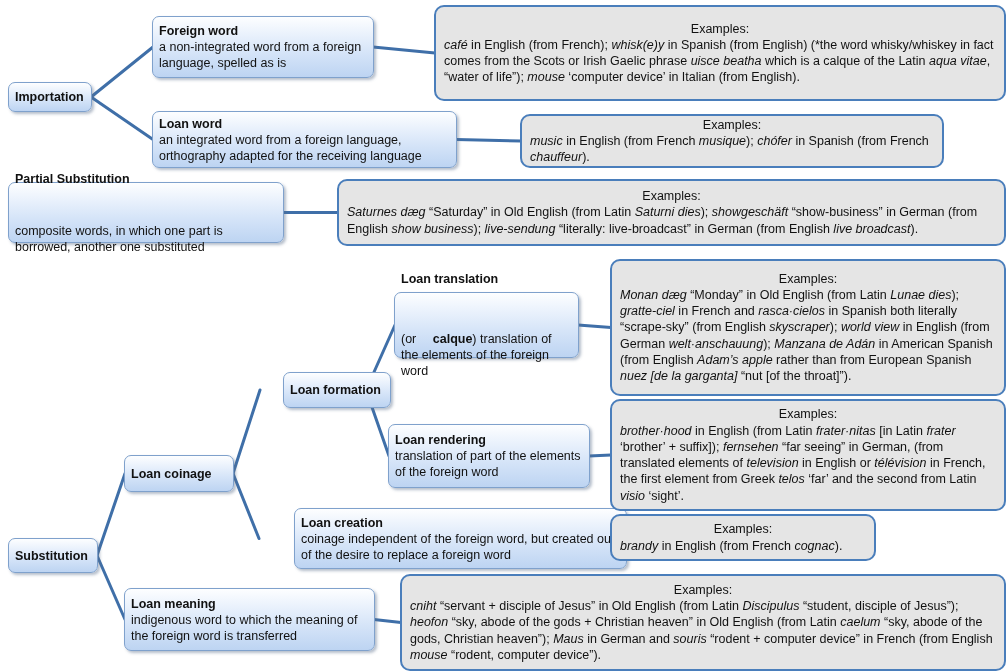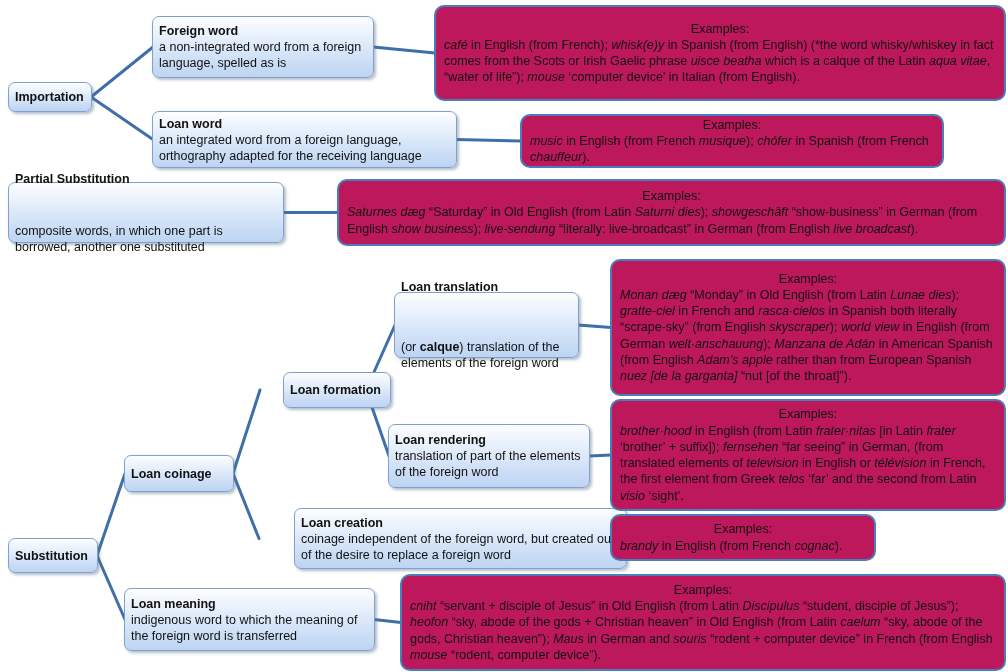--- a/index.html
+++ b/index.html
@@ -25,29 +25,29 @@
     padding:2px 6px;
     font-size:12.5px;line-height:1.28;
   }
   .node .title{font-weight:bold;}
   .ex{
     position:absolute;
     z-index:1;
     box-sizing:border-box;
     border:2px solid #4a7ebb;
     border-radius:10px;
-    background:#be185d;
+    background:#e5e5e5;
     display:flex;flex-direction:column;justify-content:center;
     padding:2px 8px;
     font-size:12.5px;line-height:1.3;
   }
   .ex .heading{text-align:center;}
   .ex .body{text-align:left;}
   .it{font-style:italic;}
-  .bd{font-weight:bold;}
+  .bd{font-weight:bold;margin-left:13px;}
 
   
   #n-importation{left:8px;top:82px;width:84px;height:30px;}
   #n-foreign-word{left:152px;top:16px;width:222px;height:62px;}
   #n-loan-word{left:152px;top:111px;width:305px;height:57px;}
   #n-partial-substitution{left:8px;top:182px;width:276px;height:61px;gap:36px;}
   #n-loan-translation{left:394px;top:292px;width:185px;height:66px;gap:44px;}
   #n-loan-formation{left:259px;top:372px;width:108px;height:36px;margin-left:24px;}
   #n-loan-rendering{left:388px;top:424px;width:202px;height:64px;}
   #n-loan-coinage{left:124px;top:455px;width:110px;height:37px;}

